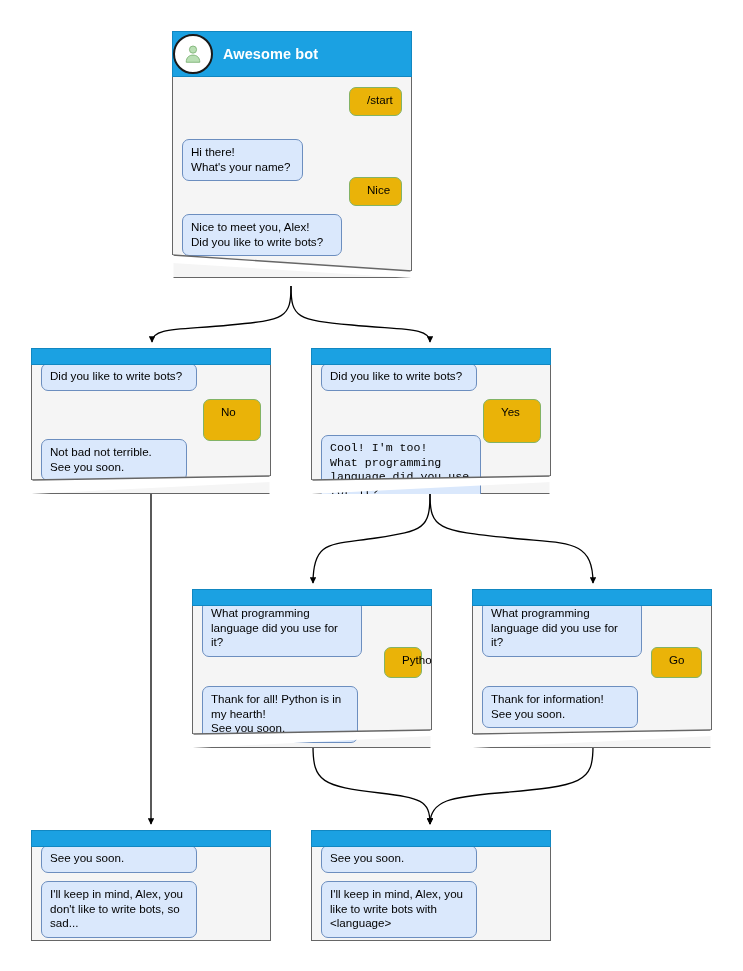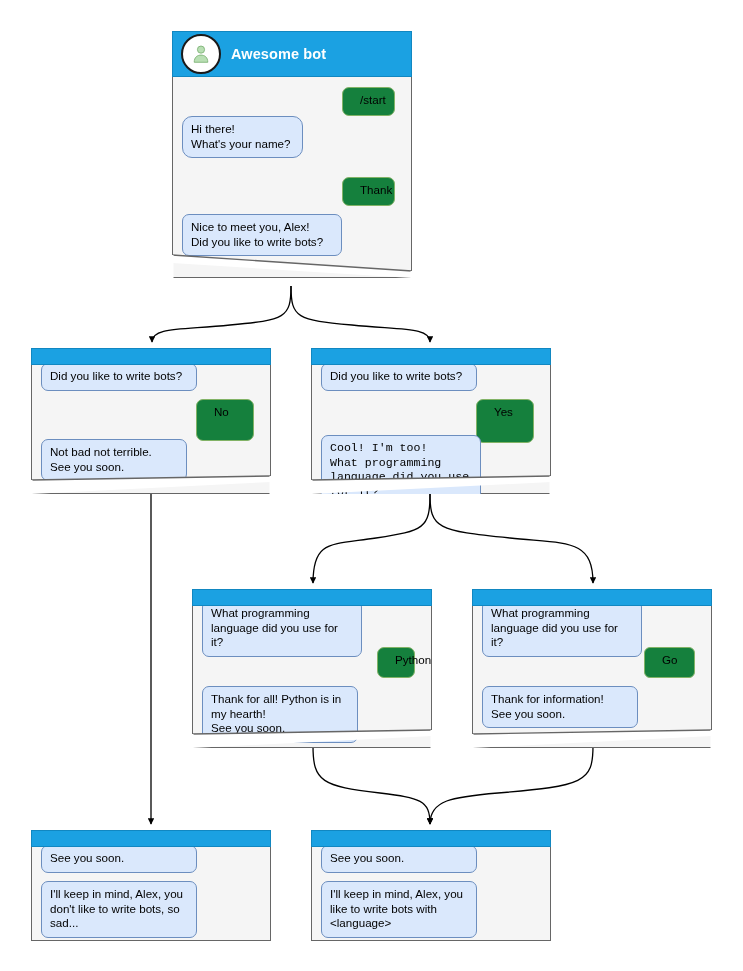--- a/index.html
+++ b/index.html
@@ -33,21 +33,20 @@
     height:17px;
     background:#1ba1e2;
     border:1px solid #1187c1;
     box-sizing:border-box;
     z-index:3;
   }
   .card.root .card-header{
     height:46px;
     display:flex;
     align-items:center;
-    padding-left:8px;
     gap:10px;
   }
   .avatar{
     width:36px;height:36px;border-radius:50%;
     background:#ffffff;
     border:2px solid #1a1a1a;
     display:flex;align-items:center;justify-content:center;
     flex:0 0 auto;
   }
   .avatar svg{display:block;}
@@ -78,23 +77,23 @@
     white-space:pre-line;
     border-width:1px;
     border-style:solid;
   }
   .bubble.bot{
     background:#dae8fc;
     border-color:#6c8ebf;
     left:10px;
   }
   .bubble.user{
-    background:#15803d;
+    background:#eab308;
     border-color:#82b366;
-    right:17px;
+    right:10px;
     min-width:38px;
     text-align:left;
     padding-left:17px;
   }
   .bubble.clip{border-top-left-radius:7px;border-top-right-radius:7px;}
 
   
   .card-shadow{
     position:absolute;left:0;top:0;width:100%;height:100%;
     pointer-events:none;z-index:4;
@@ -133,23 +132,23 @@
       <span class="avatar">
         <svg width="22" height="22" viewBox="0 0 24 24">
           <circle cx="12" cy="7.2" r="3.9" fill="#b9dfb4" stroke="#7fb377" stroke-width="1"></circle>
           <path d="M4.6 21 C4.6 15.6 8 13.2 12 13.2 C16 13.2 19.4 15.6 19.4 21 Z" fill="#b9dfb4" stroke="#7fb377" stroke-width="1"></path>
         </svg>
       </span>
       <span class="bot-title">Awesome bot</span>
     </div>
     <div class="chat">
       <div class="bubble user" style="top:10px;width:53px;height:29px;">/start</div>
-      <div class="bubble bot" style="top:39px;width:121px;border-radius:10px;">Hi there!
+      <div class="bubble bot" style="top:62px;width:121px;">Hi there!
 What's your name?</div>
-      <div class="bubble user" style="top:100px;width:53px;height:29px;">Thank</div>
+      <div class="bubble user" style="top:100px;width:53px;height:29px;">Nice</div>
       <div class="bubble bot" style="top:137px;width:160px;">Nice to meet you, Alex!
 Did you like to write bots?</div>
     </div>
     <svg class="card-shadow" viewBox="0 0 240 247" preserveAspectRatio="none">
       <polygon points="0,232 240,247 240,240 0,224" fill="#ffffff" stroke="none"></polygon>
       <polyline points="0,224 240,240" fill="none" stroke="#666666" stroke-width="1.4"></polyline>
       <polyline points="0,224 0,247" fill="none" stroke="#ffffff" stroke-width="3"></polyline>
       <polyline points="240,240 240,247" fill="none" stroke="#ffffff" stroke-width="3"></polyline>
     </svg>
   </div>

